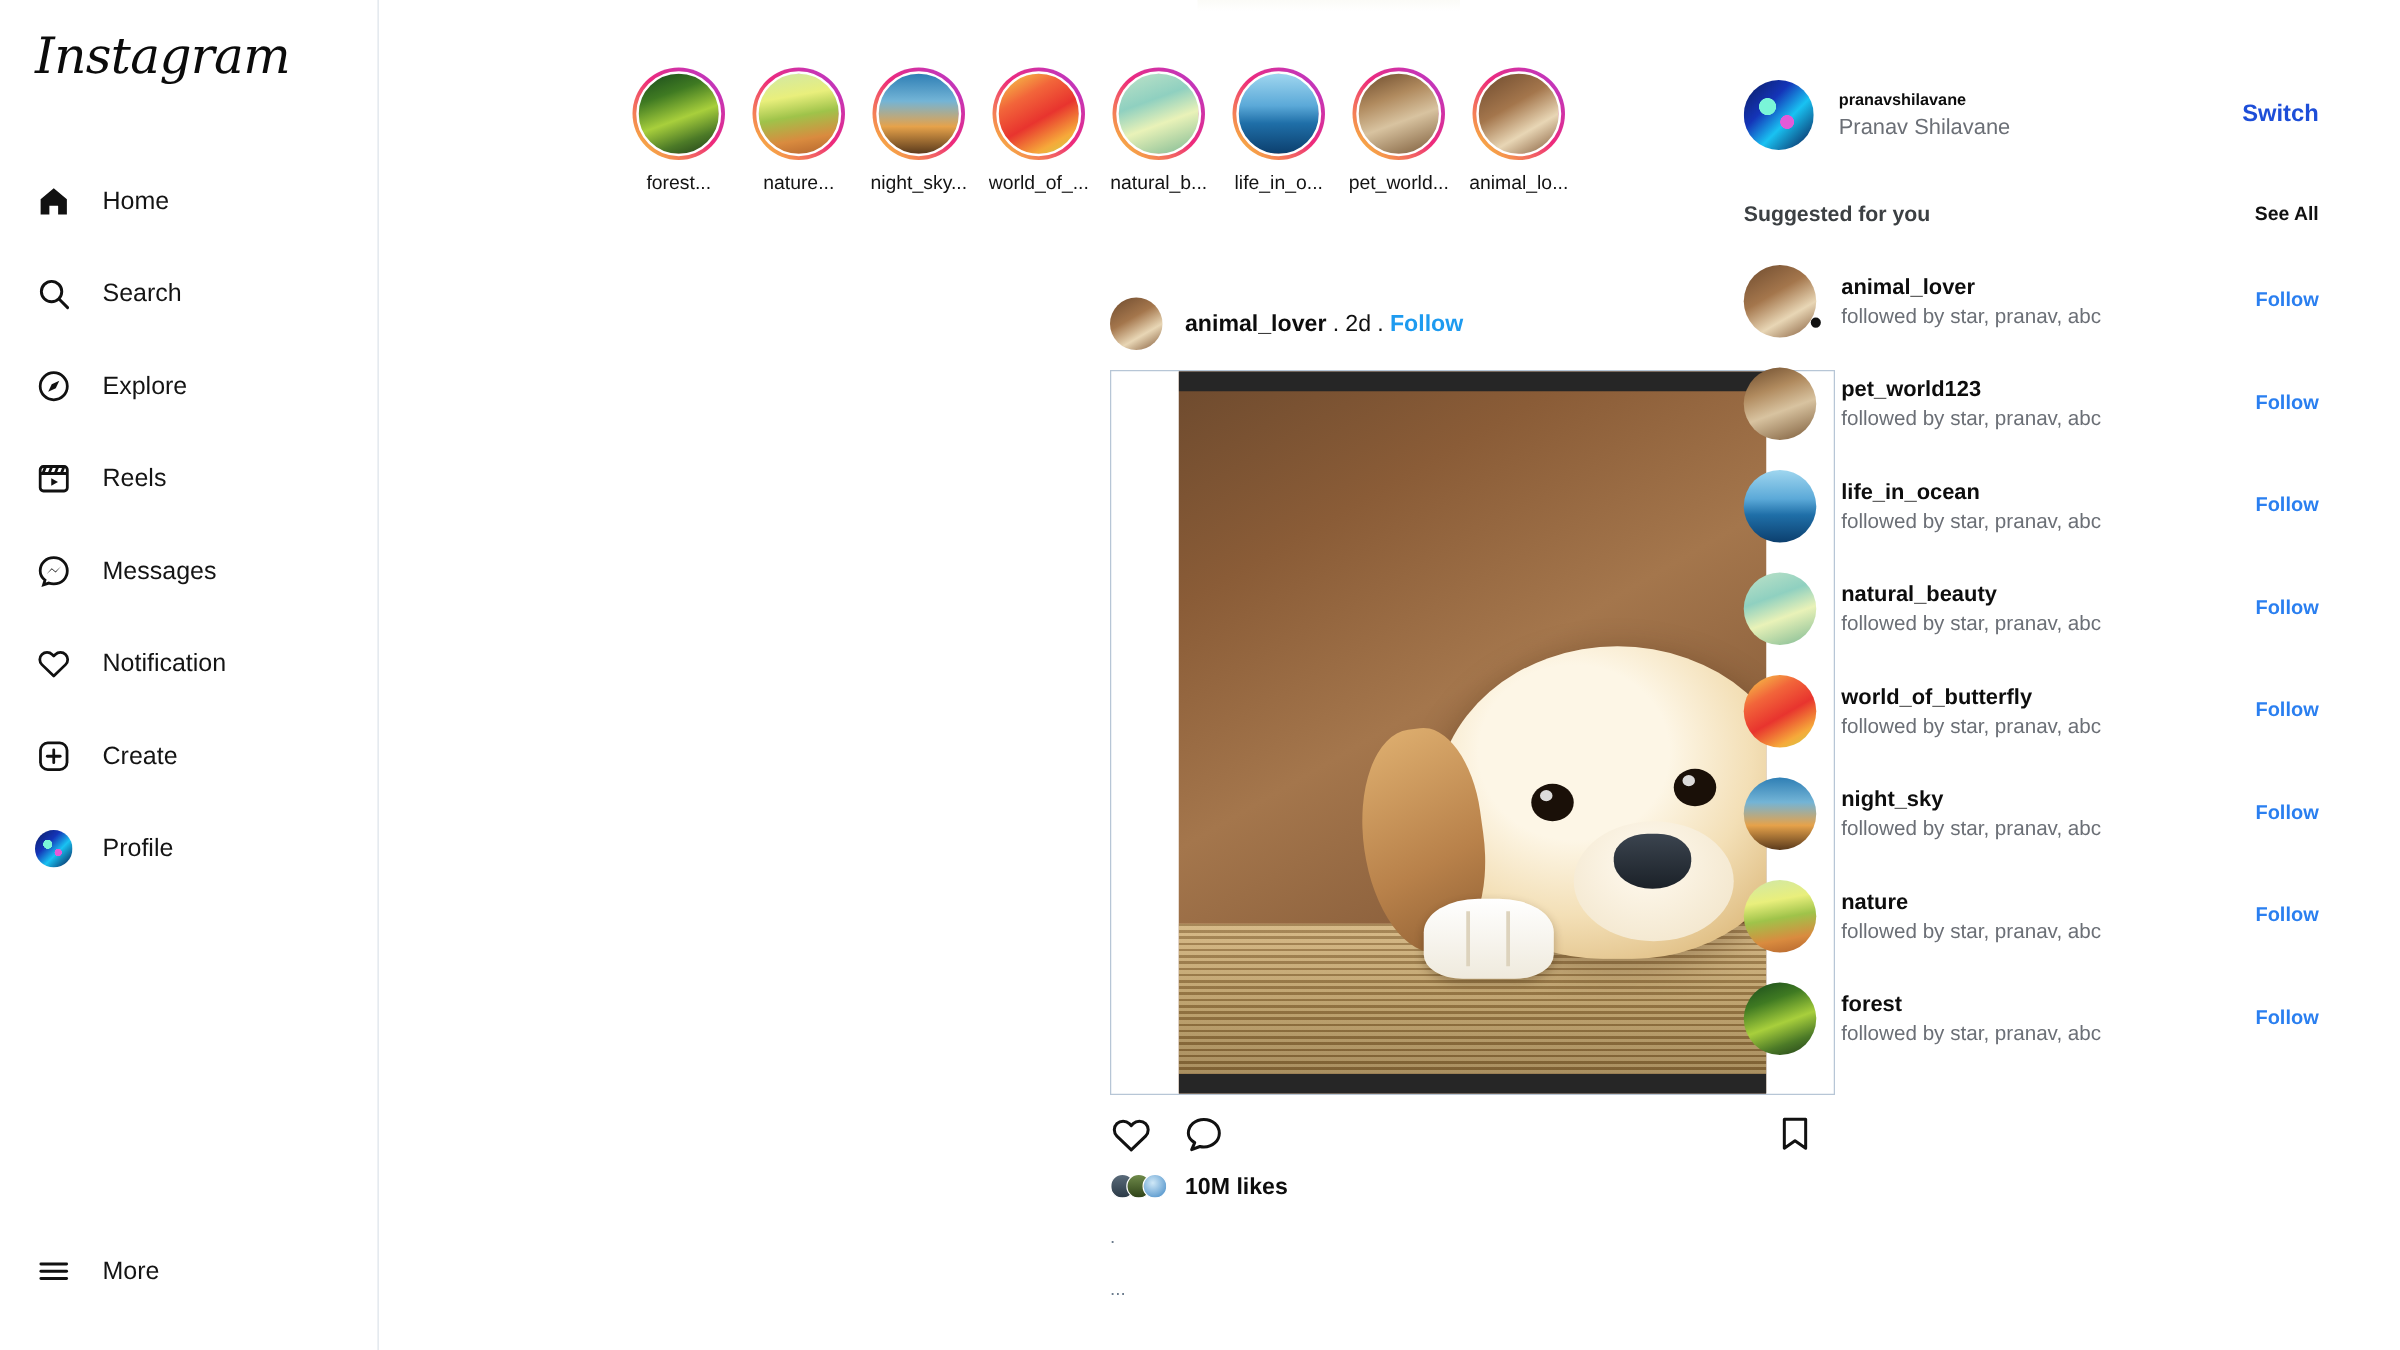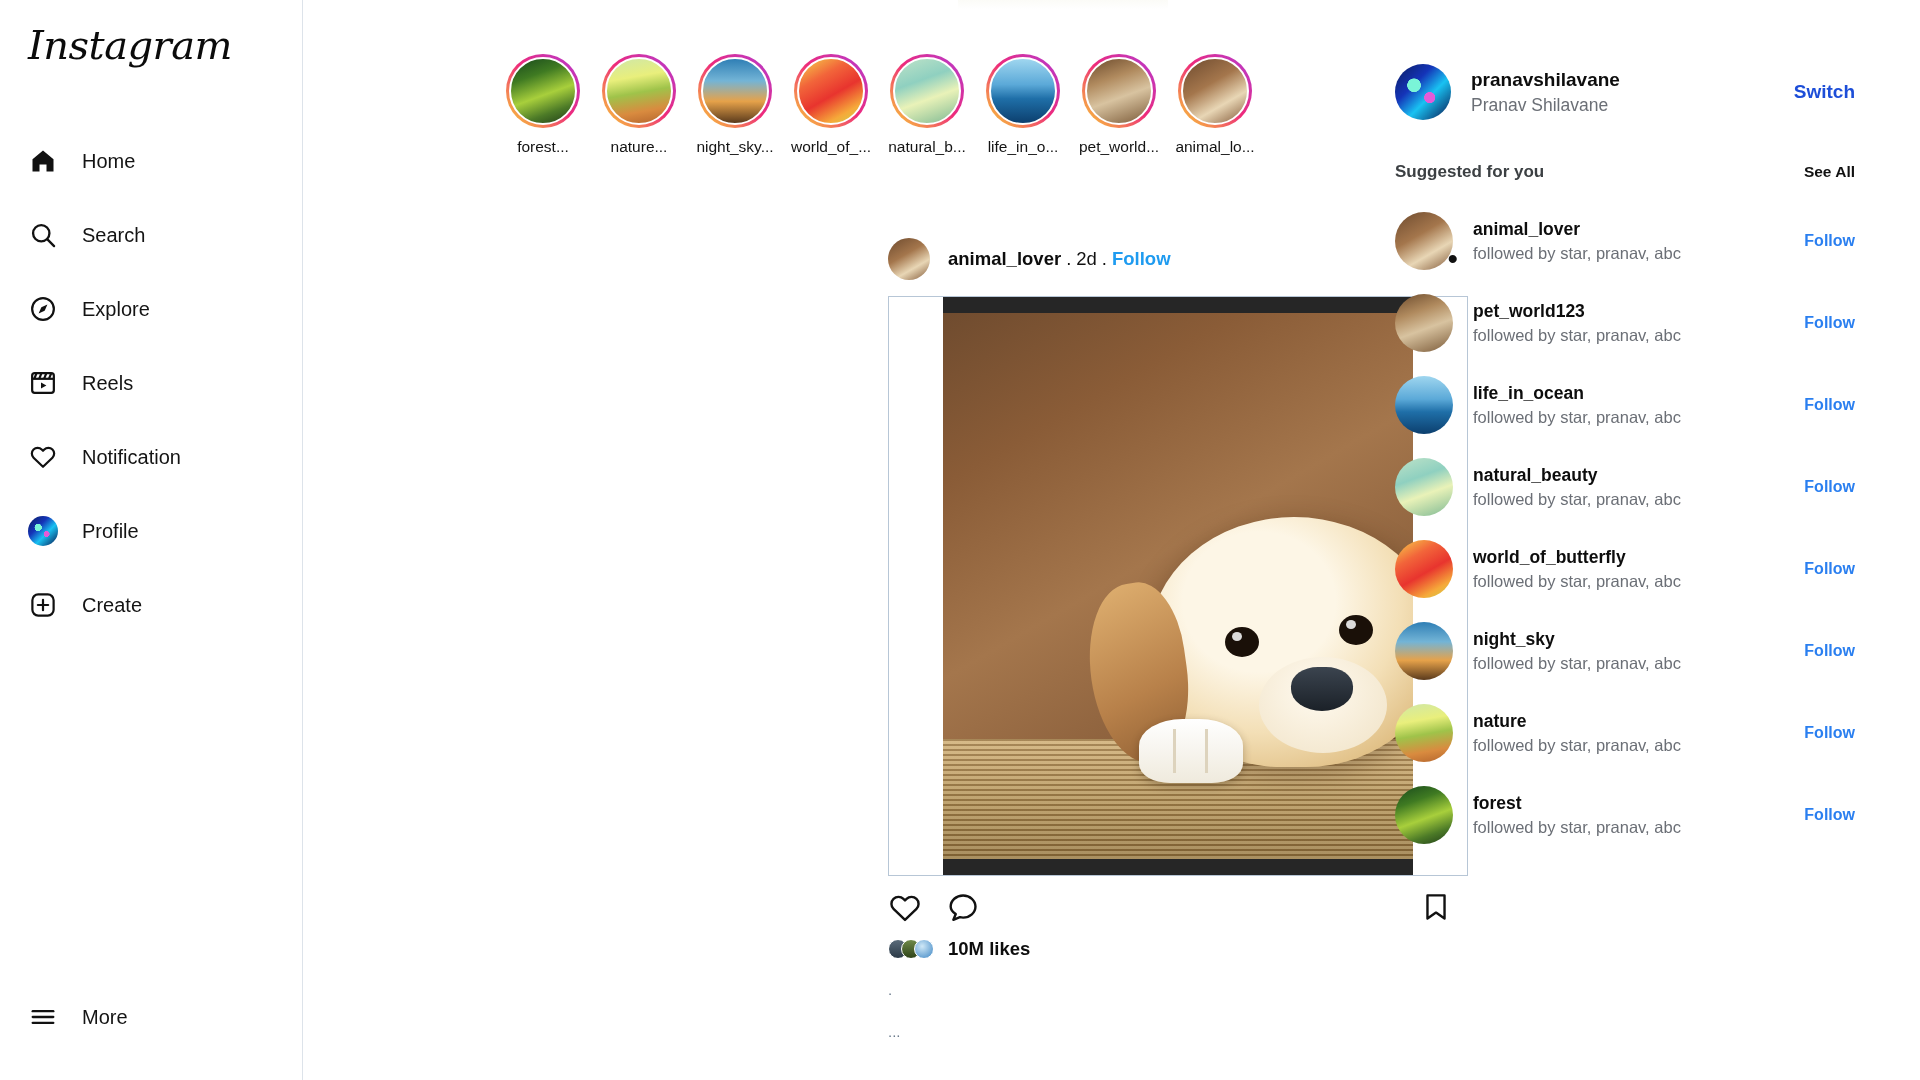--- a/index.html
+++ b/index.html
@@ -154,21 +154,21 @@
   .rail { position:absolute; left:1395px; top:0; width:460px; }
   .acct { display:flex; align-items:center; height:70px; margin-top:57px; }
   .acct-av {
     width:56px; height:56px; border-radius:50%; flex:0 0 56px;
     background:
       radial-gradient(circle at 34% 38%, #7af5d8 0 13%, transparent 14%),
       radial-gradient(circle at 62% 60%, #e45bd8 0 11%, transparent 12%),
       linear-gradient(135deg,#0a1c5c 0%,#1434b8 35%,#19c2f2 60%,#08104a 100%);
   }
   .acct-txt { margin-left:20px; }
-  .acct-user { font-size:19px; font-weight:700; color:#0d0d0d; }
+  .acct-user { font-size:13px; font-weight:700; color:#0d0d0d; }
   .acct-name { font-size:17.5px; color:#6b6f76; margin-top:4px; }
   .acct-switch { margin-left:auto; font-size:19px; color:#1d4ed8; font-weight:600; cursor:pointer;text-align:right; }
 
   .sugg-head { display:flex; align-items:center; margin-top:35px; }
   .sugg-title { font-size:17px; font-weight:700; color:#3c4043; }
   .sugg-all { margin-left:auto; font-size:15.5px; font-weight:700; color:#111; cursor:pointer; }
 
   .sugg-list { margin-top:18px; }
   .sugg {
     display:flex; align-items:center; height:82px;
@@ -236,44 +236,53 @@
           <svg width="28" height="28" viewBox="0 0 24 24" fill="none" stroke="#111" stroke-width="1.9">
             <rect x="2.7" y="3.6" width="18.6" height="16.8" rx="2.2"></rect>
             <line x1="2.7" y1="8.4" x2="21.3" y2="8.4"></line>
             <path d="M6.4 3.8 4.6 8.3M10.6 3.8 8.8 8.3M14.8 3.8 13 8.3M19 3.8 17.2 8.3"></path>
             <path d="M10.3 11.6v5.2l4.6-2.6z" fill="#111" stroke="none"></path>
           </svg>
         </span>
         <span class="nav-label">Reels</span>
       </div>
 
+      <div class="nav-item">
+        <span class="nav-ico">
+          <svg width="28" height="28" viewBox="0 0 24 24" fill="none" stroke="#111" stroke-width="1.9">
+            <path d="M12 2.7c5.3 0 9.3 3.9 9.3 9 0 5.2-4 9-9.3 9-1.2 0-2.4-.2-3.4-.6l-3.6 1.2 1-3.2C3.8 16.5 2.7 14.2 2.7 11.7c0-5.1 4-9 9.3-9z"></path>
+            <path d="M6.9 14.3 10.6 10l2.6 2.2L17 8.6l-3.7 4.3-2.6-2.2z" fill="#111" stroke="none"></path>
+          </svg>
+        </span>
+        <span class="nav-label">Messages</span>
+      </div>
 
       <div class="nav-item">
         <span class="nav-ico">
           <svg width="28" height="28" viewBox="0 0 24 24" fill="none" stroke="#111" stroke-width="1.9" stroke-linejoin="round">
               <path d="M12 20.4 3.9 12.6a4.9 4.9 0 0 1 0-7 5 5 0 0 1 7 0l1.1 1.1 1.1-1.1a5 5 0 0 1 7 0 4.9 4.9 0 0 1 0 7z"></path>
             </svg>
         </span>
         <span class="nav-label">Notification</span>
-      </div>
-
-      <div class="nav-item">
-        <span class="avatar-prof"></span>
-        <span class="nav-label">Profile</span>
       </div>
 
       <div class="nav-item">
         <span class="nav-ico">
           <svg width="28" height="28" viewBox="0 0 24 24" fill="none" stroke="#111" stroke-width="1.9">
               <rect x="2.9" y="2.9" width="18.2" height="18.2" rx="5"></rect>
               <line x1="12" y1="7.6" x2="12" y2="16.4" stroke-linecap="round"></line>
               <line x1="7.6" y1="12" x2="16.4" y2="12" stroke-linecap="round"></line>
             </svg>
         </span>
         <span class="nav-label">Create</span>
+      </div>
+
+      <div class="nav-item">
+        <span class="avatar-prof"></span>
+        <span class="nav-label">Profile</span>
       </div>
     </nav>
 
     <div class="more-item">
       <div class="nav-item">
         <span class="nav-ico">
           <svg width="28" height="28" viewBox="0 0 24 24" stroke="#111" stroke-width="2" stroke-linecap="round">
               <line x1="3.2" y1="7" x2="20.8" y2="7"></line>
               <line x1="3.2" y1="12" x2="20.8" y2="12"></line>
               <line x1="3.2" y1="17" x2="20.8" y2="17"></line>

